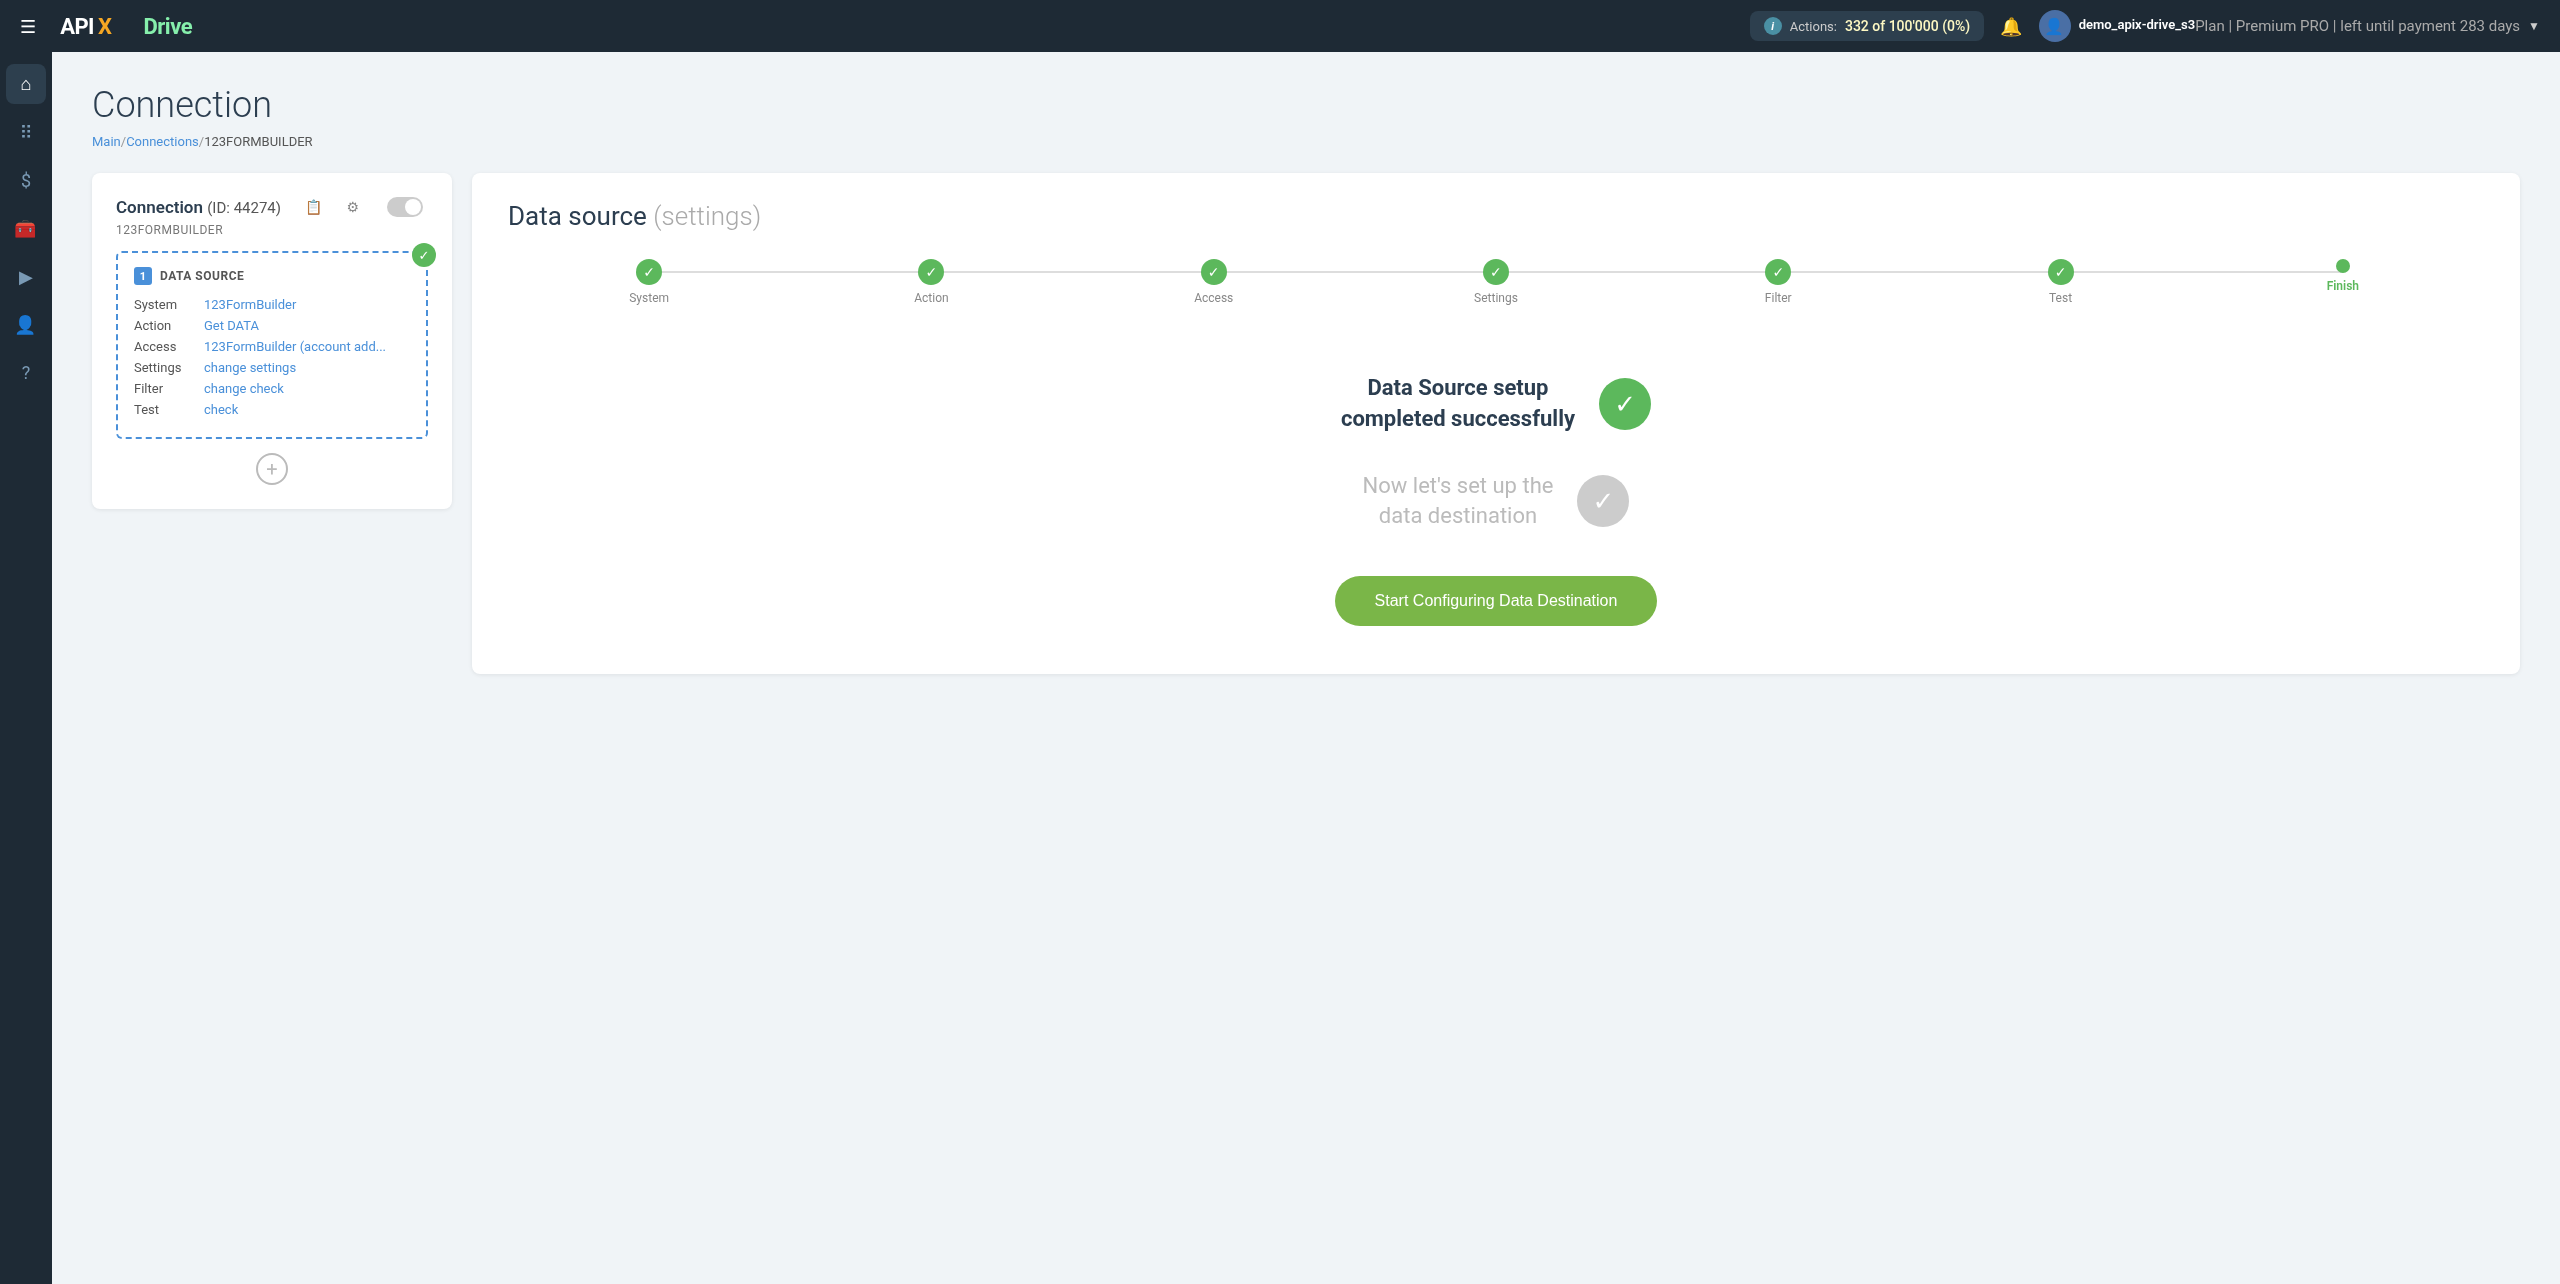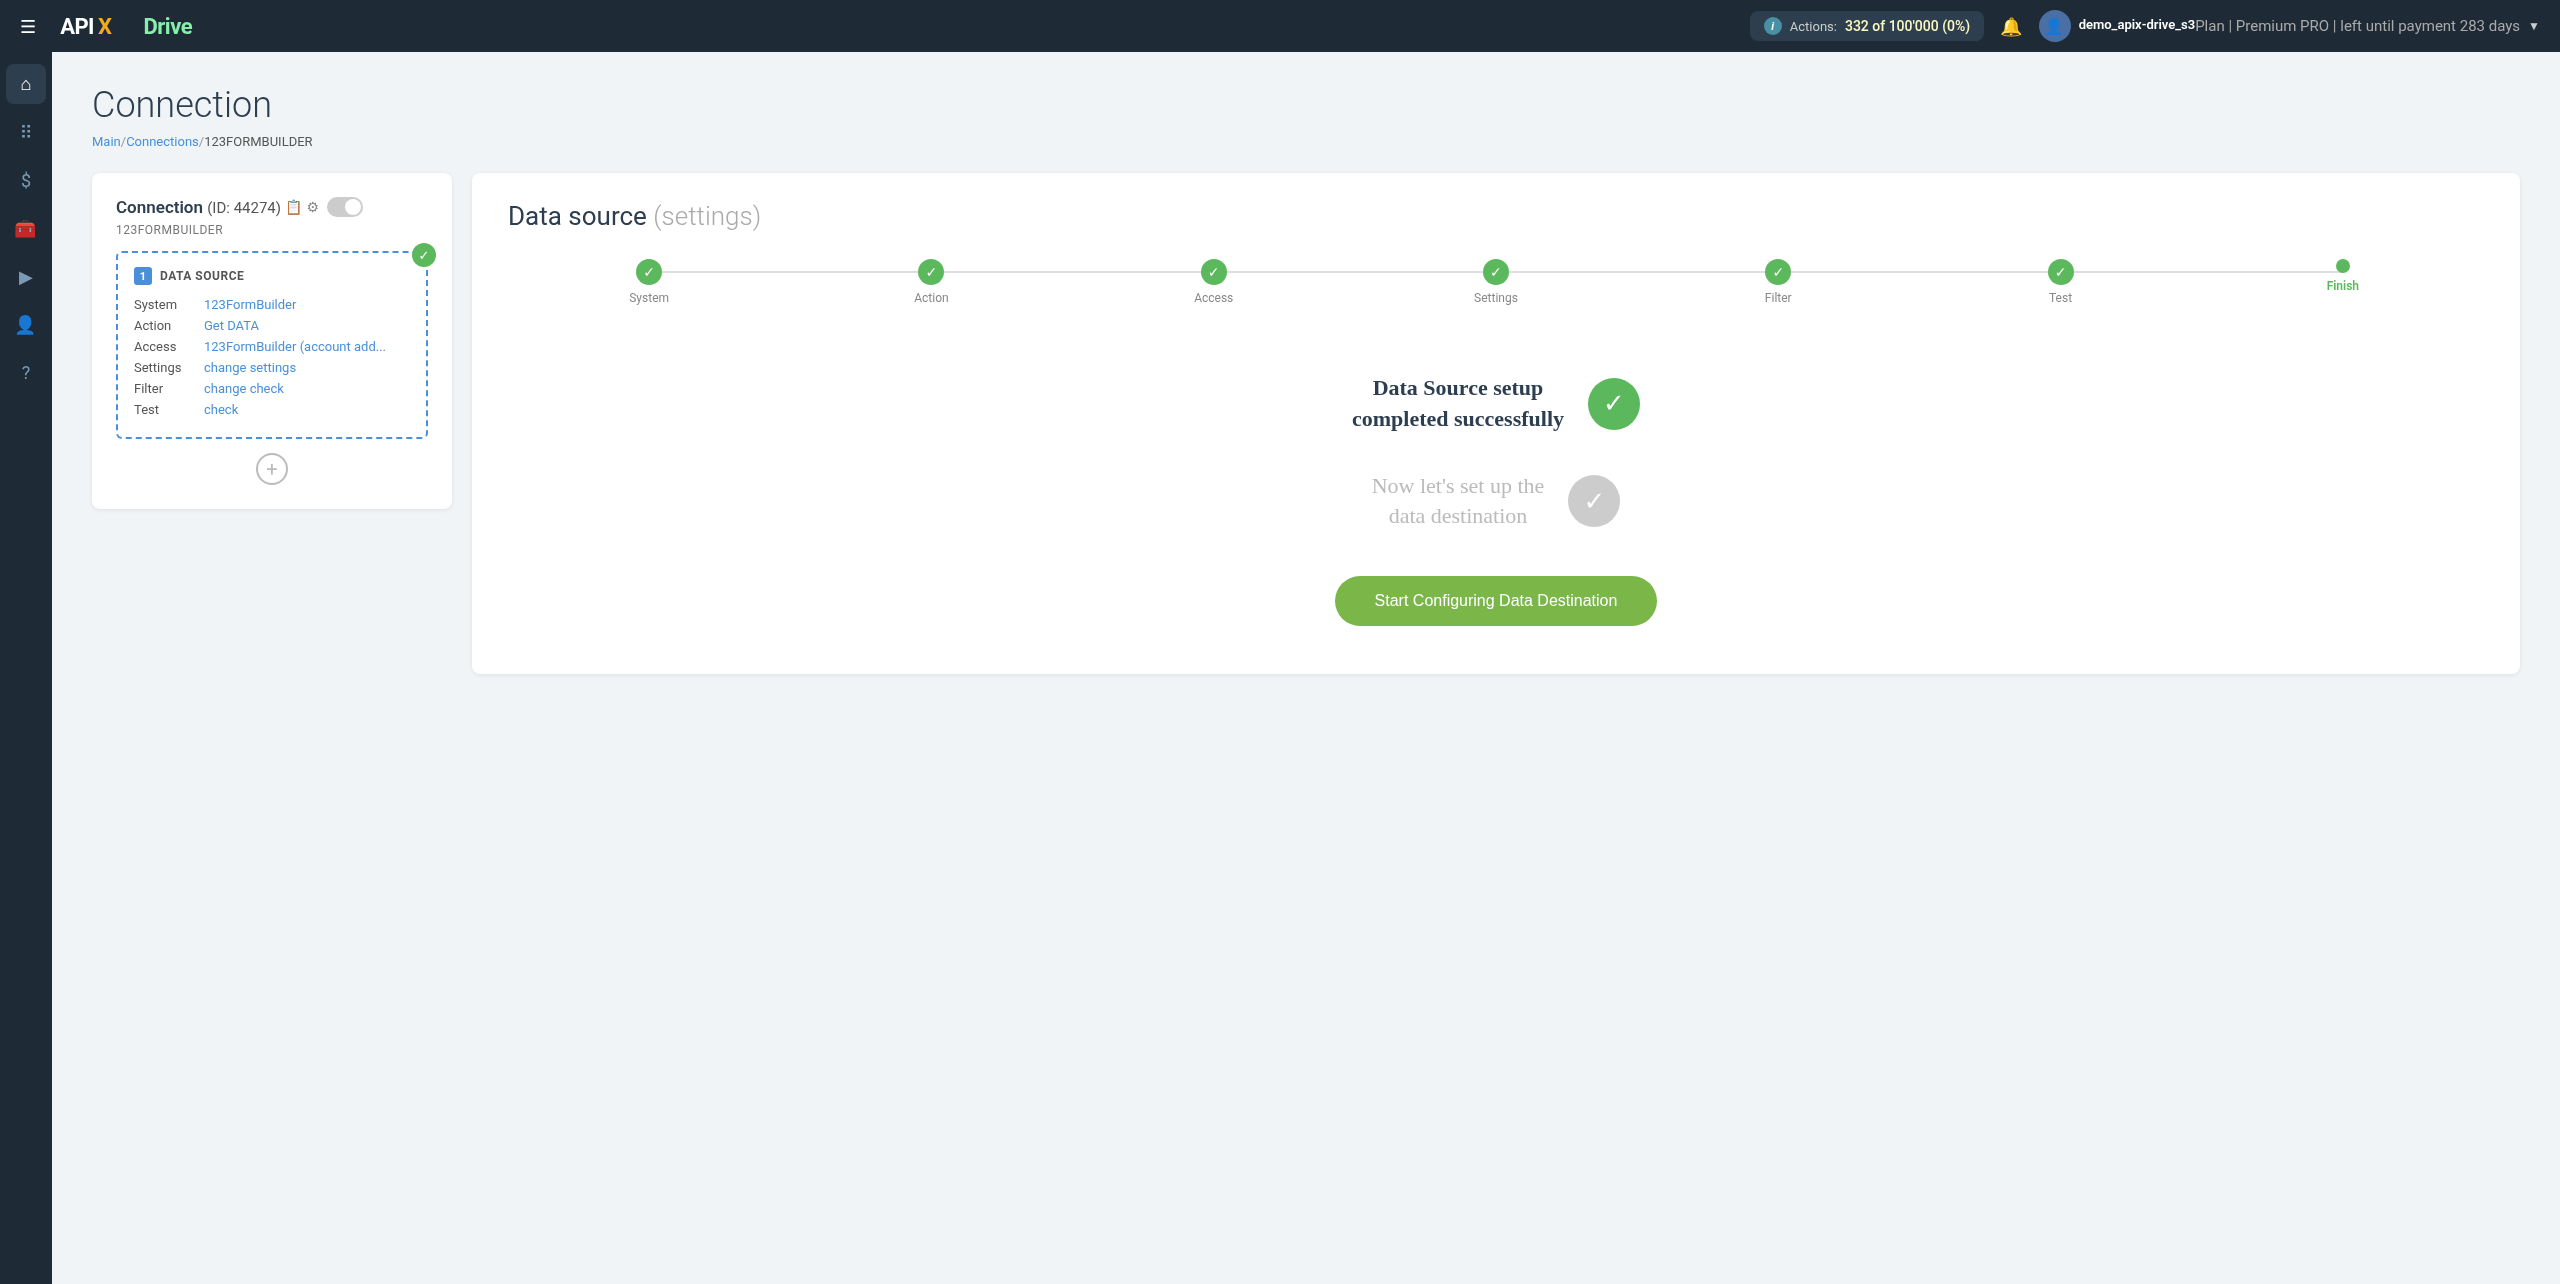--- a/index.html
+++ b/index.html
@@ -140,21 +140,21 @@
       border-radius: 8px;
       padding: 24px;
       width: 360px;
       flex-shrink: 0;
       box-shadow: 0 1px 4px rgba(0,0,0,0.08);
     }
 
     .connection-header {
       display: flex;
       align-items: center;
-      gap: 4px;
+      gap: 24px;
       margin-bottom: 6px;
     }
     .connection-title {
       font-size: 17px;
       font-weight: 600;
       color: #2c3e50;
     }
     .connection-id { color: #555; font-weight: 400; font-size: 15px; }
     .icon-btn {
       color: #888;
@@ -323,21 +323,20 @@
       display: flex;
       flex-direction: column;
       align-items: center;
       gap: 36px;
       padding: 20px 0;
     }
     .success-row {
       display: flex;
       align-items: center;
       gap: 24px;
-      font-family: Liberation Serif, serif;
     }
     .success-text {
       font-size: 22px;
       font-weight: 700;
       color: #2c3e50;
       text-align: center;
       line-height: 1.4;
     }
     .success-text.muted {
       font-weight: 400;

